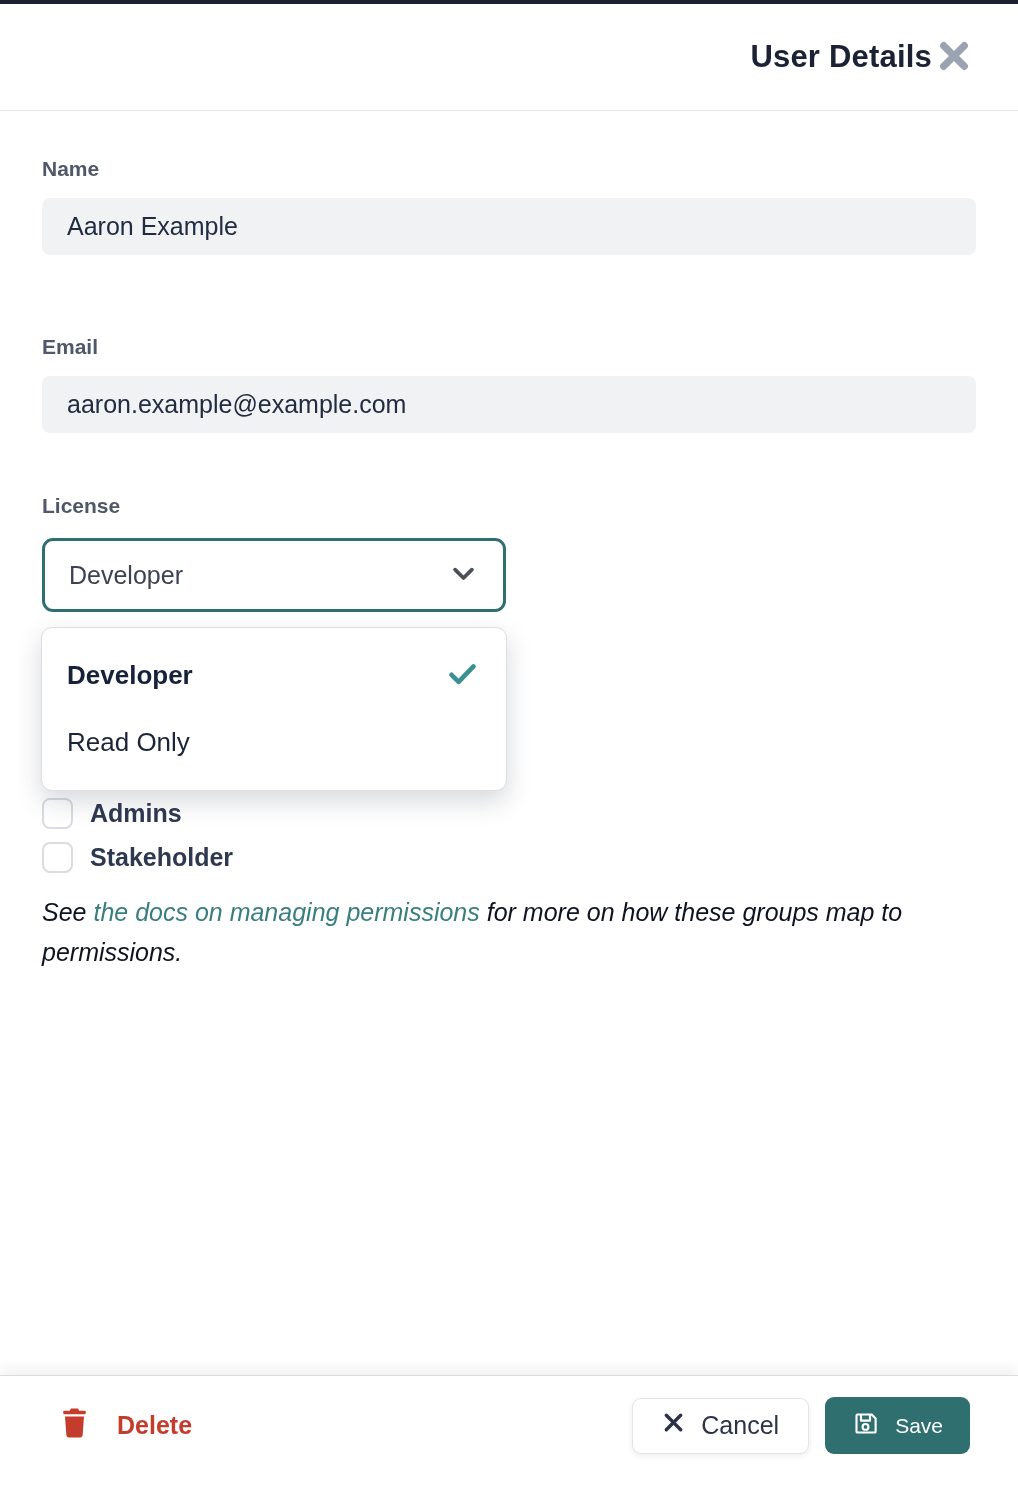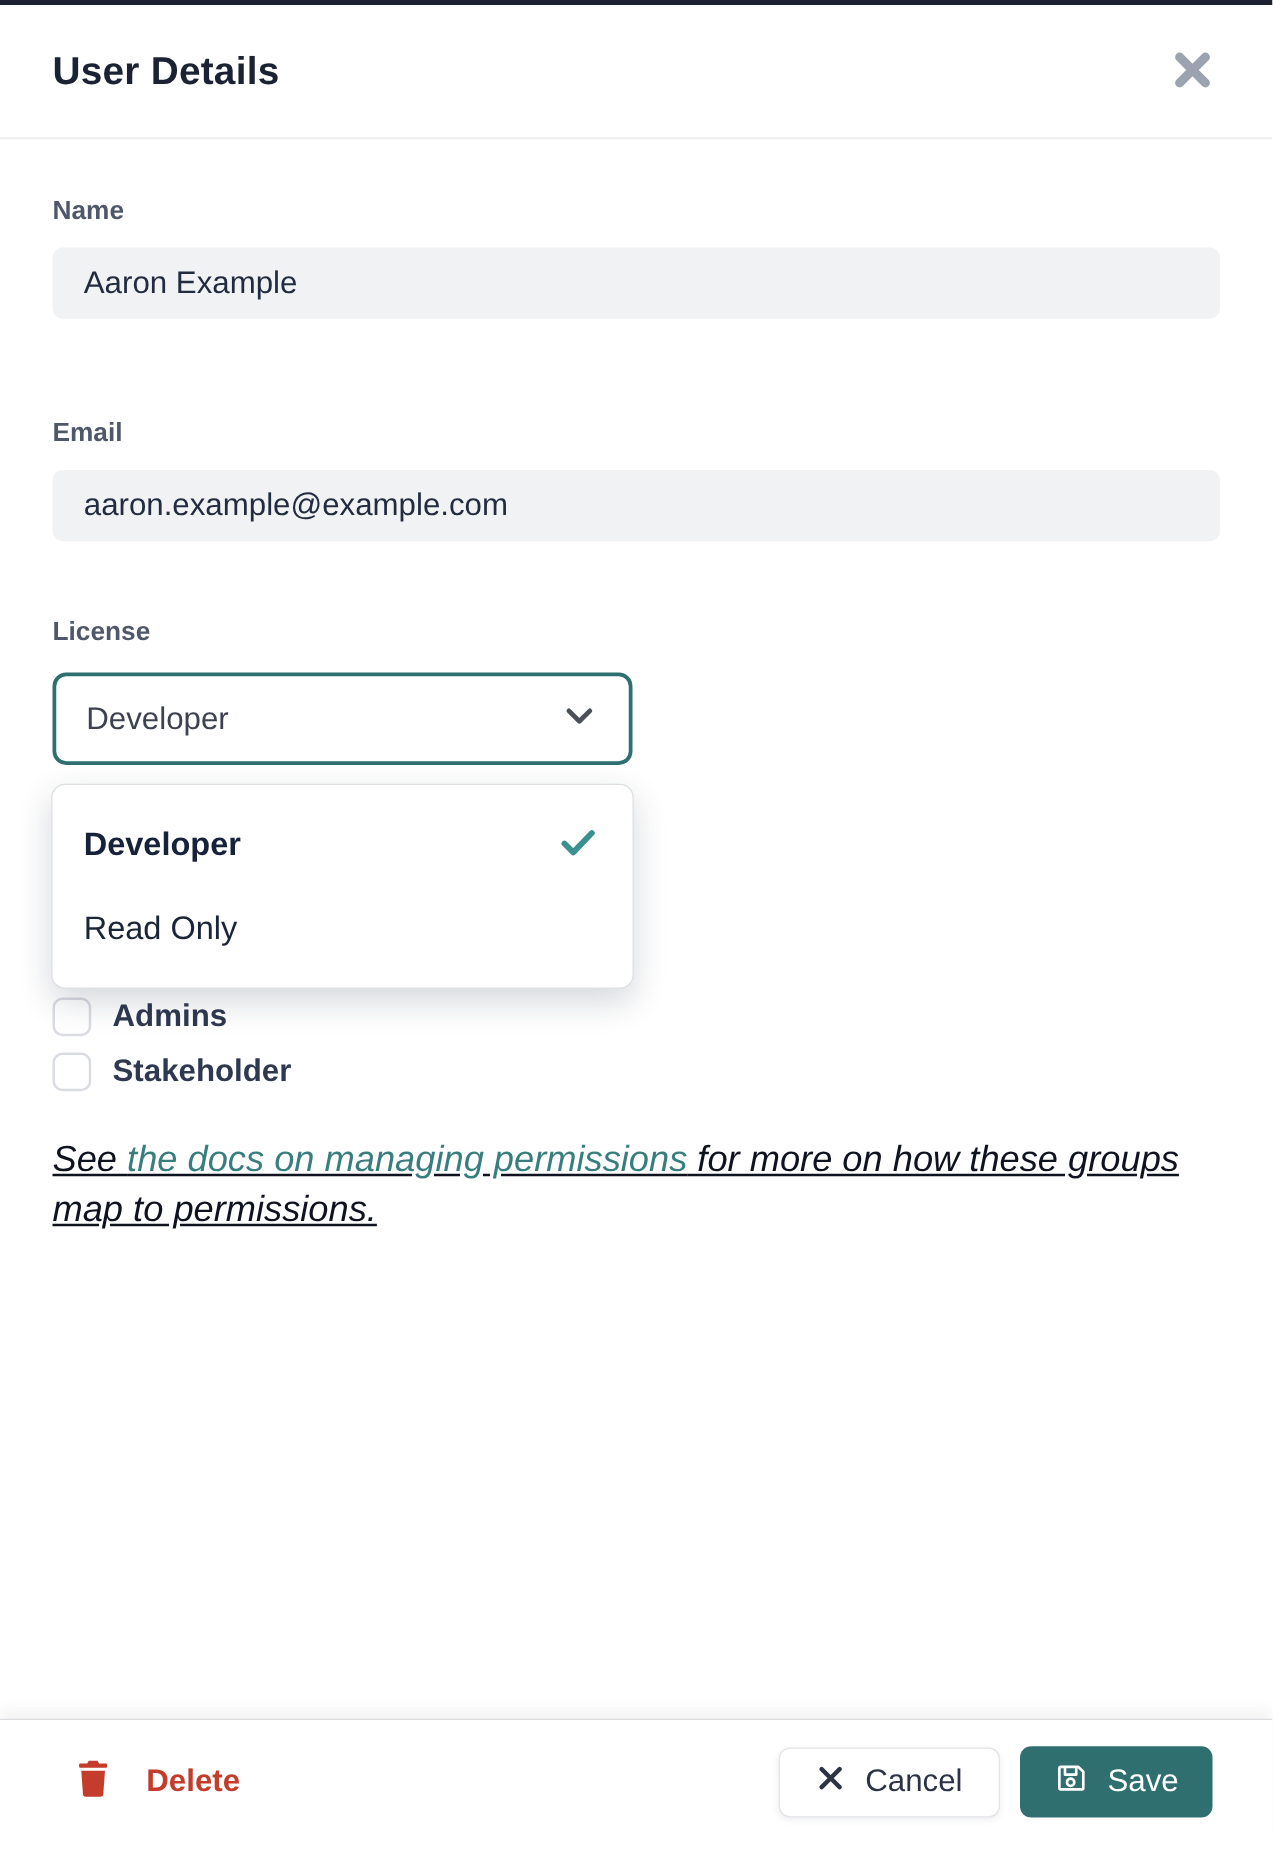--- a/index.html
+++ b/index.html
@@ -13,21 +13,21 @@
   }
   .top-edge {
     height: 4px; width: 100%;
     background: #1b2130;
   }
   .modal-header {
     height: 107px;
     padding: 0 42px;
     display: flex;
     align-items: center;
-    justify-content: space-between;
+    justify-content: flex-end;
     border-bottom: 1px solid #e8e8ea;
   }
   .modal-title {
     font-size: 31px;
     font-weight: 700;
     color: #1a2233;
     letter-spacing: 0.2px;
   }
   .close-btn {
     width: 44px; height: 44px;
@@ -106,27 +106,26 @@
     cursor: pointer;
     flex: 0 0 auto;
   }
   .checkbox-label {
     margin-left: 17px;
     font-size: 25px;
     font-weight: 700;
     color: #2e3950;
   }
   .perm-note {
-    margin-top: 35px;
+    margin-top: 19px;
     width: 905px;
     font-style: italic;
-    font-size: 29px;
+    font-size: 25px;
     line-height: 40px;
     color: #0f1320;
-    text-decoration: underline;
   }
   .perm-note a {
     color: #397e7e;
     text-decoration: none;
     font-style: italic;
     cursor: pointer;
   }
   .modal-footer {
     position: absolute;
     left: 0; bottom: 11px;
@@ -176,21 +175,21 @@
     height: 57px;
     padding: 0 27px;
     background: #306f6f;
     border: none;
     border-radius: 9px;
     display: flex;
     align-items: center;
     gap: 16px;
     cursor: pointer;
     font-family: inherit;
-    font-size: 25px;
+    font-size: 21px;
     color: #ffffff;
   }
 </style>
 </head>
 <body>
 
 <div class="top-edge"></div>
 
 <div>
 

